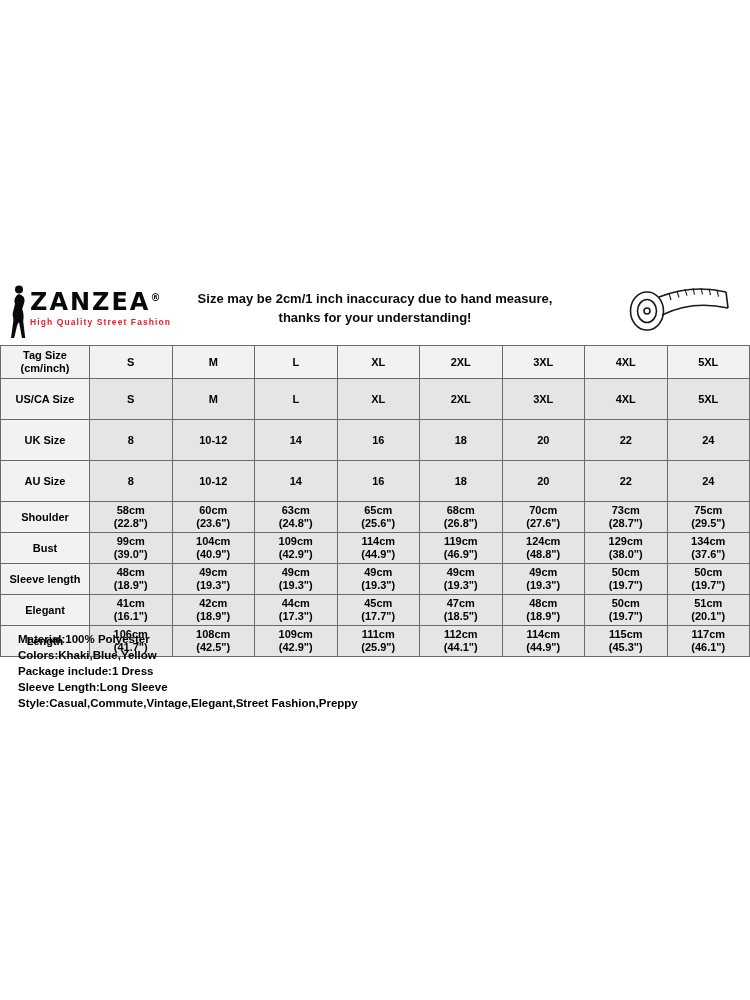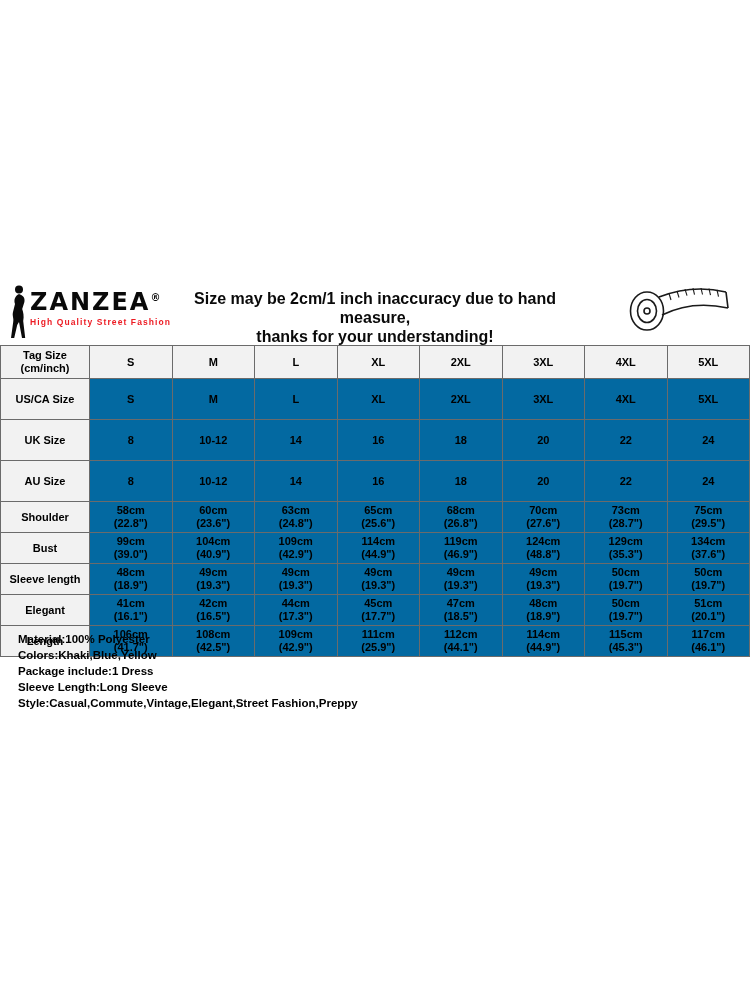--- a/index.html
+++ b/index.html
@@ -21,29 +21,29 @@
     font-weight:800; font-size:24px; letter-spacing:2px; color:#0a0a0a; line-height:26px;
   }
   .reg { font-size:10px; vertical-align:super; letter-spacing:0; }
   .tagline {
     color:#ed1c24; font-size:8.5px; font-weight:bold; letter-spacing:1.1px; margin-top:2px;
     white-space:nowrap;
   }
 
   .notice {
     position:absolute; left:160px; top:8px; width:430px;
-    text-align:center; font-weight:bold; font-size:16px; line-height:19px; color:#0a0a0a;
+    text-align:center; font-weight:bold; font-size:13px; line-height:19px; color:#0a0a0a;
   }
 
   .tape { position:absolute; right:16px; top:2px; width:112px; height:54px; }
 
   
   table.size {
     position:absolute; top:345px; left:0; width:750px;
-    border-collapse:collapse; table-layout:fixed; background:#0369a1;padding-left:40px;
+    border-collapse:collapse; table-layout:fixed; background:#e5e5e5;padding-left:40px;
   }
   table.size td {
     border:1px solid #6b6b6b;
     text-align:center; vertical-align:middle;
     font-weight:bold; font-size:11px; line-height:13px;
     white-space:pre-line; padding:2px 1px; color:#000;
   }
   table.size tr.header td { height:33px; background:#f2f2f2; }
   table.size td.row-label { background:#f2f2f2; }
   table.size tr.sizerow td { height:41px; }
@@ -190,21 +190,21 @@
 (40.9")</td>
           <td>109cm
 (42.9")</td>
           <td>114cm
 (44.9")</td>
           <td>119cm
 (46.9")</td>
           <td>124cm
 (48.8")</td>
           <td>129cm
-(35.3")</td>
+(38.0")</td>
           <td>134cm
 (37.6")</td>
         </tr>
         <tr class="meas">
           <td class="row-label">Sleeve length</td>
           <td>48cm
 (18.9")</td>
           <td>49cm
 (19.3")</td>
           <td>49cm
@@ -218,21 +218,21 @@
           <td>50cm
 (19.7")</td>
           <td>50cm
 (19.7")</td>
         </tr>
         <tr class="meas">
           <td class="row-label">Elegant</td>
           <td>41cm
 (16.1")</td>
           <td>42cm
-(16.5")</td>
+(18.9")</td>
           <td>44cm
 (17.3")</td>
           <td>45cm
 (17.7")</td>
           <td>47cm
 (18.5")</td>
           <td>48cm
 (18.9")</td>
           <td>50cm
 (19.7")</td>

